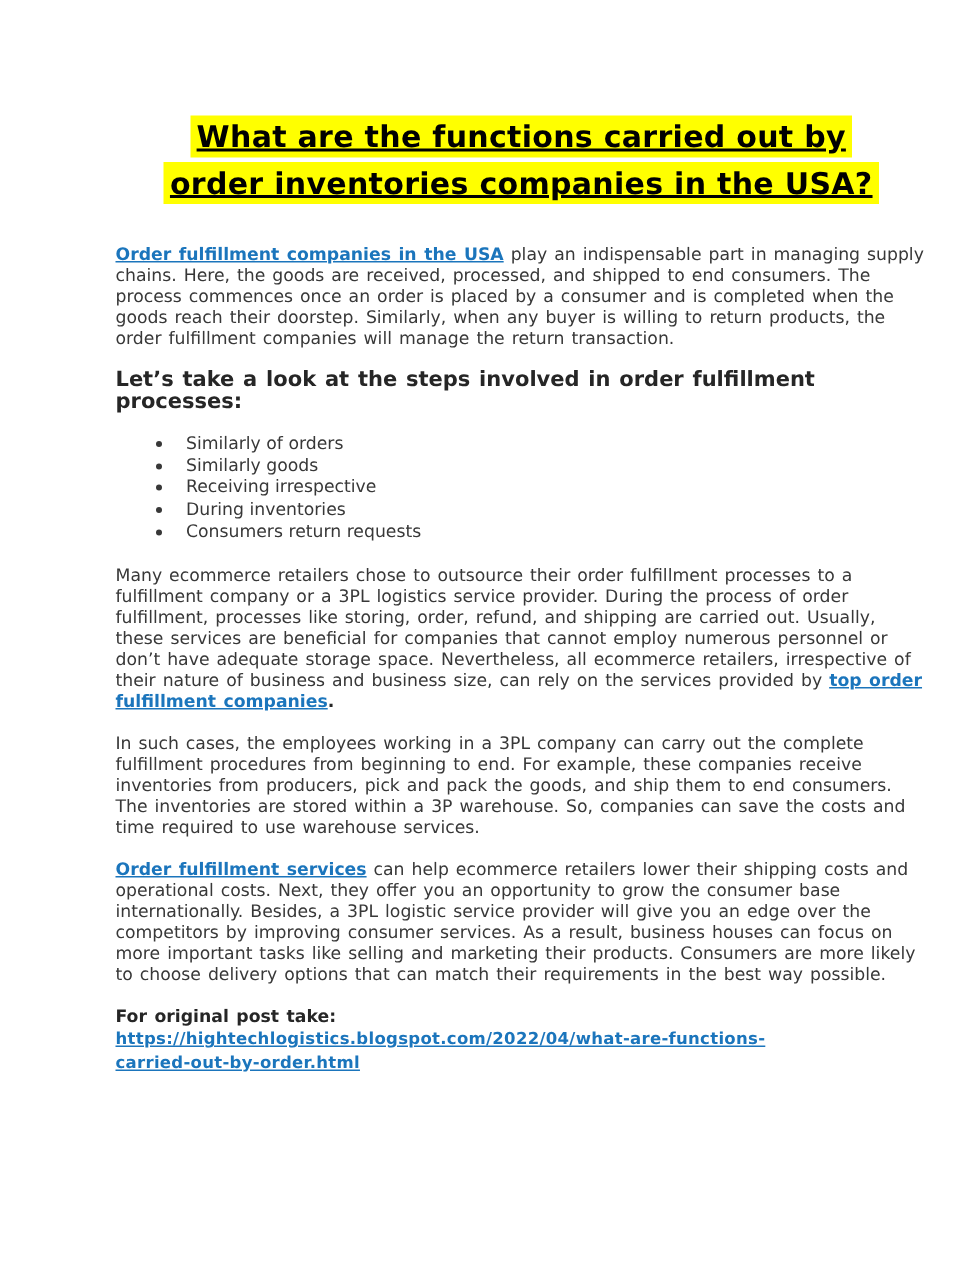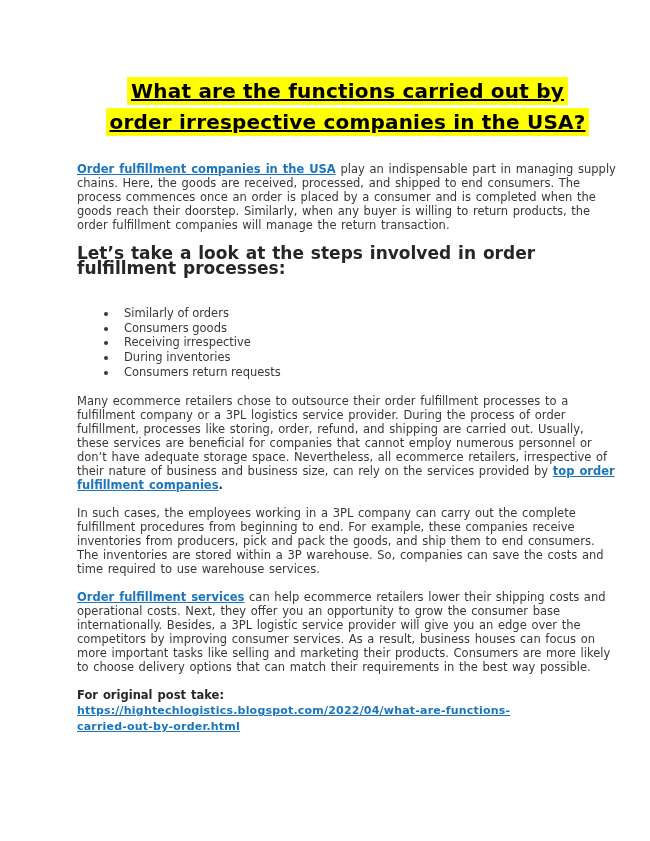--- a/index.html
+++ b/index.html
@@ -31,25 +31,25 @@
     text-decoration: underline;
     padding: 2px 4px;
   }
   p.para {
     font-size: 11.5px;
     line-height: 14px;
     margin-bottom: 14px;
     word-spacing: 1px;
   }
   .subhead {
-    font-size: 17px;
+    font-size: 14px;
     line-height: 14.6px;
     font-weight: bold;
     color: #262626;
-    margin: 0 0 31px 0;
+    margin: 0 0 13px 0;
     word-spacing: 1px;
   }
   ul.bullets {
     list-style: disc outside;
     padding-left: 41px;
     margin: 0 0 15px 0;
   }
   ul.bullets li {
     font-size: 11.5px;
     line-height: 14.6px;
@@ -77,30 +77,30 @@
     letter-spacing: 0.2px;
   }
 </style>
 </head>
 <body>
 
 <div class="page">
 
   <h1 class="title">
     <span class="hl">What are the functions carried out by</span><br>
-    <span class="hl">order irrespective companies in the USA?</span>
+    <span class="hl">order inventories companies in the USA?</span>
   </h1>
 
   <p class="para"><a class="link">Order fulfillment companies in the USA</a><span> play an indispensable part in managing supply chains. Here, the goods are received, processed, and shipped to end consumers. The process commences once an order is placed by a consumer and is completed when the goods reach their doorstep. Similarly, when any buyer is willing to return products, the order fulfillment companies will manage the return transaction.</span></p>
 
   <div class="subhead">Let’s take a look at the steps involved in order fulfillment processes:</div>
 
   <ul class="bullets">
     <li>Similarly of orders</li>
-    <li>Consumers goods</li>
+    <li>Similarly goods</li>
     <li>Receiving irrespective</li>
     <li>During inventories</li>
     <li>Consumers return requests</li>
   </ul>
 
   <p class="para"><span>Many ecommerce retailers chose to outsource their order fulfillment processes to a fulfillment company or a 3PL logistics service provider. During the process of order fulfillment, processes like storing, order, refund, and shipping are carried out. Usually, these services are beneficial for companies that cannot employ numerous personnel or don’t have adequate storage space. Nevertheless, all ecommerce retailers, irrespective of their nature of business and business size, can rely on the services provided by </span><a class="link">top order fulfillment companies</a><span class="bold-dot">.</span></p>
 
   <p class="para">In such cases, the employees working in a 3PL company can carry out the complete fulfillment procedures from beginning to end. For example, these companies receive inventories from producers, pick and pack the goods, and ship them to end consumers. The inventories are stored within a 3P warehouse. So, companies can save the costs and time required to use warehouse services.</p>
 
   <p class="para"><a class="link">Order fulfillment services</a><span> can help ecommerce retailers lower their shipping costs and operational costs. Next, they offer you an opportunity to grow the consumer base internationally. Besides, a 3PL logistic service provider will give you an edge over the competitors by improving consumer services. As a result, business houses can focus on more important tasks like selling and marketing their products. Consumers are more likely to choose delivery options that can match their requirements in the best way possible.</span></p>

